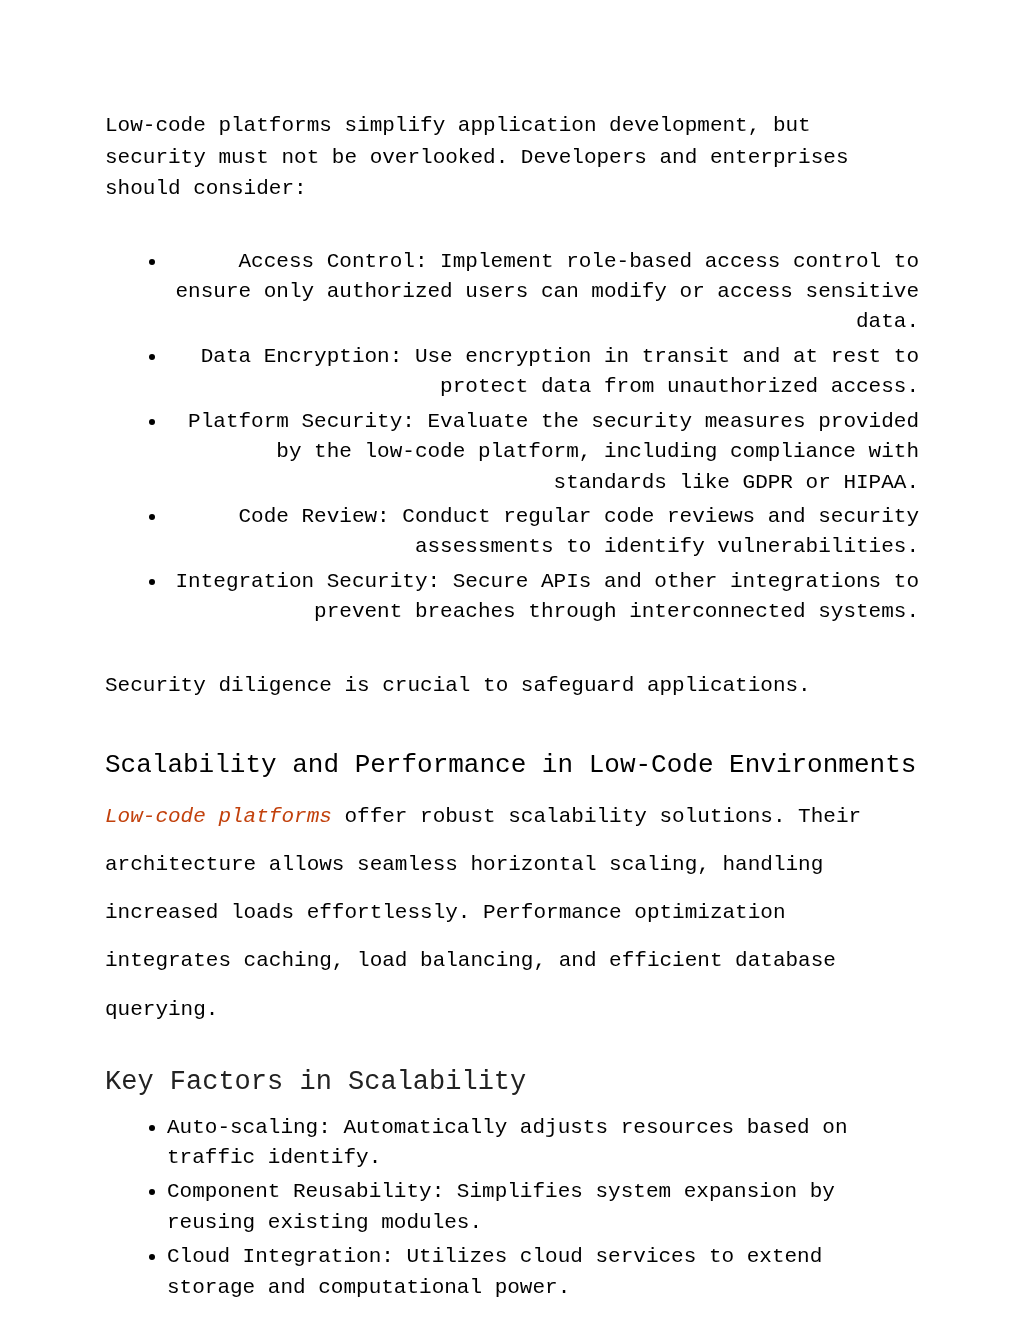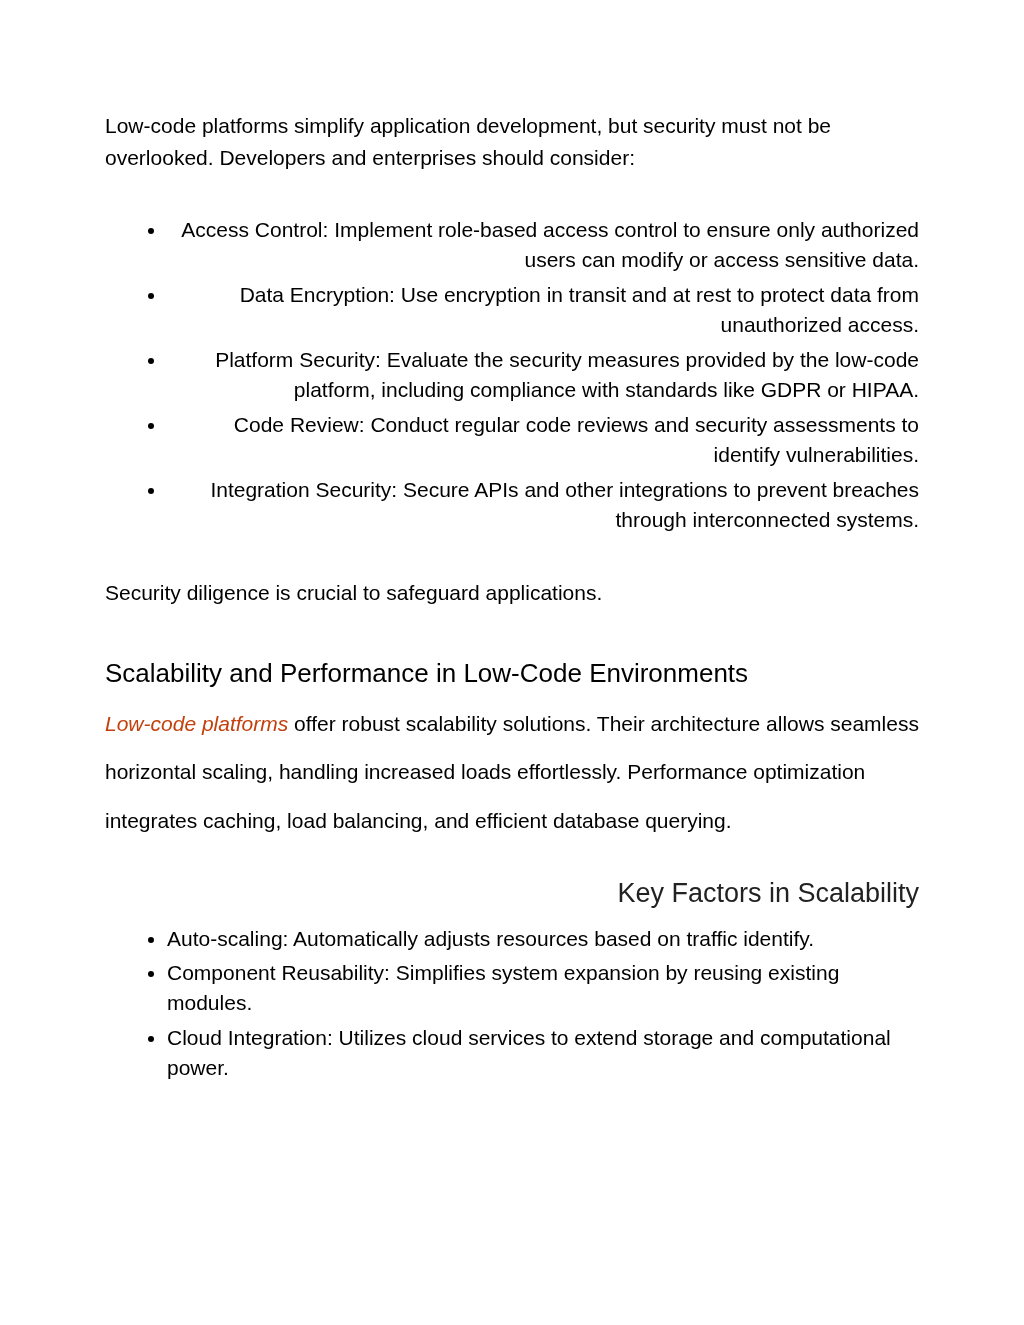--- a/index.html
+++ b/index.html
@@ -1,18 +1,19 @@
 <!DOCTYPE html>
 <html><head>
   <meta charset="utf-8">
   <style>
     * {
       margin: 0;
       padding: 0;
       box-sizing: border-box;
+      font-family: Liberation Mono, monospace;
     }
     body {
       font-family: Arial, Helvetica, sans-serif;
       background: #ffffff;
       color: #000000;
       width: 1024px;
       padding: 110px 105px 80px 105px;
       font-size: 21px;
       line-height: 1.5;
     }
@@ -45,21 +46,20 @@
     a.text-link {
       color: #c2410c;
       font-style: italic;
       text-decoration: none;
     }
     h2.subheading {
       font-size: 27px;
       font-weight: 400;
       margin-bottom: 10px;
       color: #222;
-      text-align: right;
     }
     ul.factors-list {
       list-style-type: disc;
       padding-left: 62px;
     }
     ul.factors-list li {
       margin-bottom: 4px;
       line-height: 1.45;
     }
   </style>

